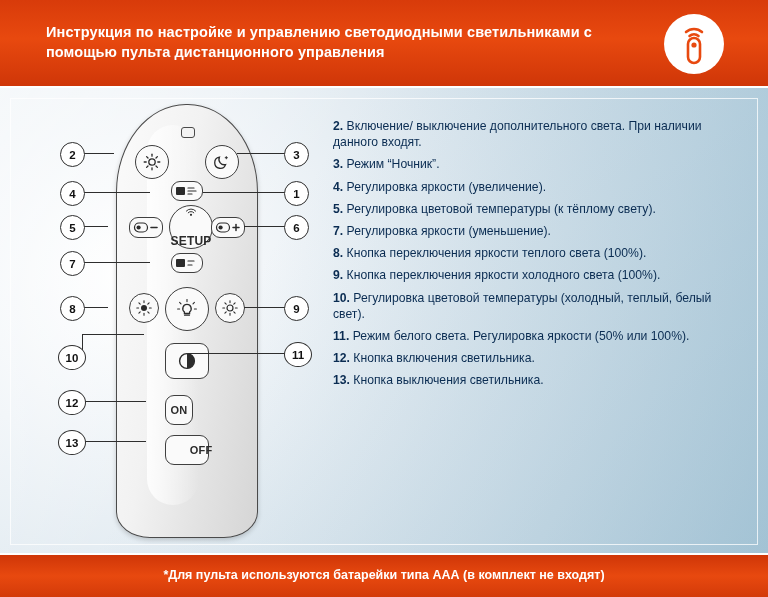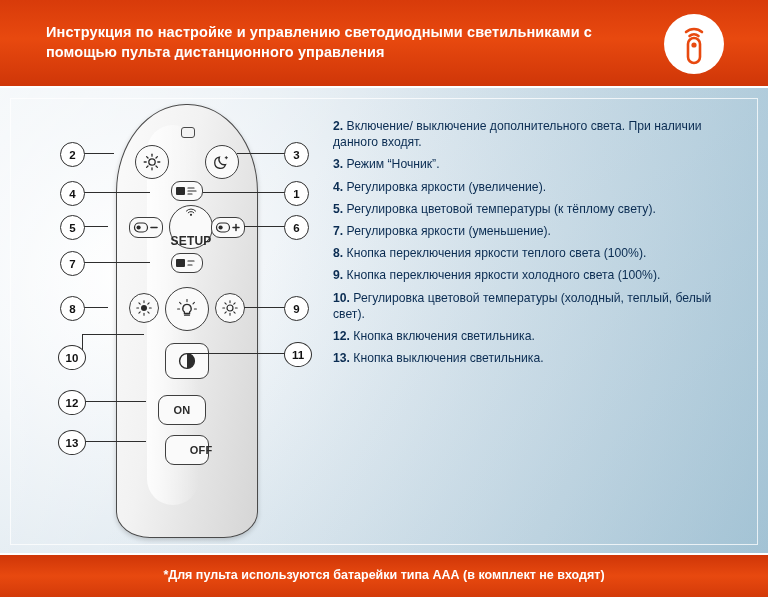--- a/index.html
+++ b/index.html
@@ -245,21 +245,21 @@
         </svg>
       </div>
 
       <div class="btn rect" style="left:48px;top:238px;width:44px;height:36px;">
         <svg width="22" height="22" viewBox="0 0 22 22">
           <circle cx="11" cy="11" r="7.4" fill="none" stroke="#2b2b2b" stroke-width="1.4"></circle>
           <path d="M11 3.6a7.4 7.4 0 0 1 0 14.8z" fill="#2b2b2b"></path>
         </svg>
       </div>
 
-      <div class="btn rect" style="left:41px;top:290px;width:48px;height:30px;">
+      <div class="btn rect" style="left:48px;top:290px;width:28px;height:30px;">
         <span class="btn-label" style="font-size:11px;">ON</span>
       </div>
 
       <div class="btn rect" style="left:48px;top:330px;width:44px;height:30px;">
         <span class="btn-label" style="font-size:11px;padding-left:28px;">OFF</span>
       </div>
     </div>
 
     <div class="lead" style="left:-34px;top:57px;width:52px;"></div>
     <div class="lead" style="left:141px;top:57px;width:50px;"></div>
@@ -310,20 +310,23 @@
     <p>
       <b>8.</b><span> Кнопка переключения яркости теплого света (100%).</span>
     </p>
     <p>
       <b>9.</b><span> Кнопка переключения яркости холодного света (100%).</span>
     </p>
     <p>
       <b>10.</b><span> Регулировка цветовой температуры (холодный, теплый, белый свет).</span>
     </p>
     <p>
+      <b>11.</b><span> Режим белого света. Регулировка яркости (50% или 100%).</span>
+    </p>
+    <p>
       <b>12.</b><span> Кнопка включения светильника.</span>
     </p>
     <p>
       <b>13.</b><span> Кнопка выключения светильника.</span>
     </p>
   </div>
 
   <div class="footer">
     <div class="footer-text">*Для пульта используются батарейки типа ААА (в комплект не входят)</div>
   </div>

